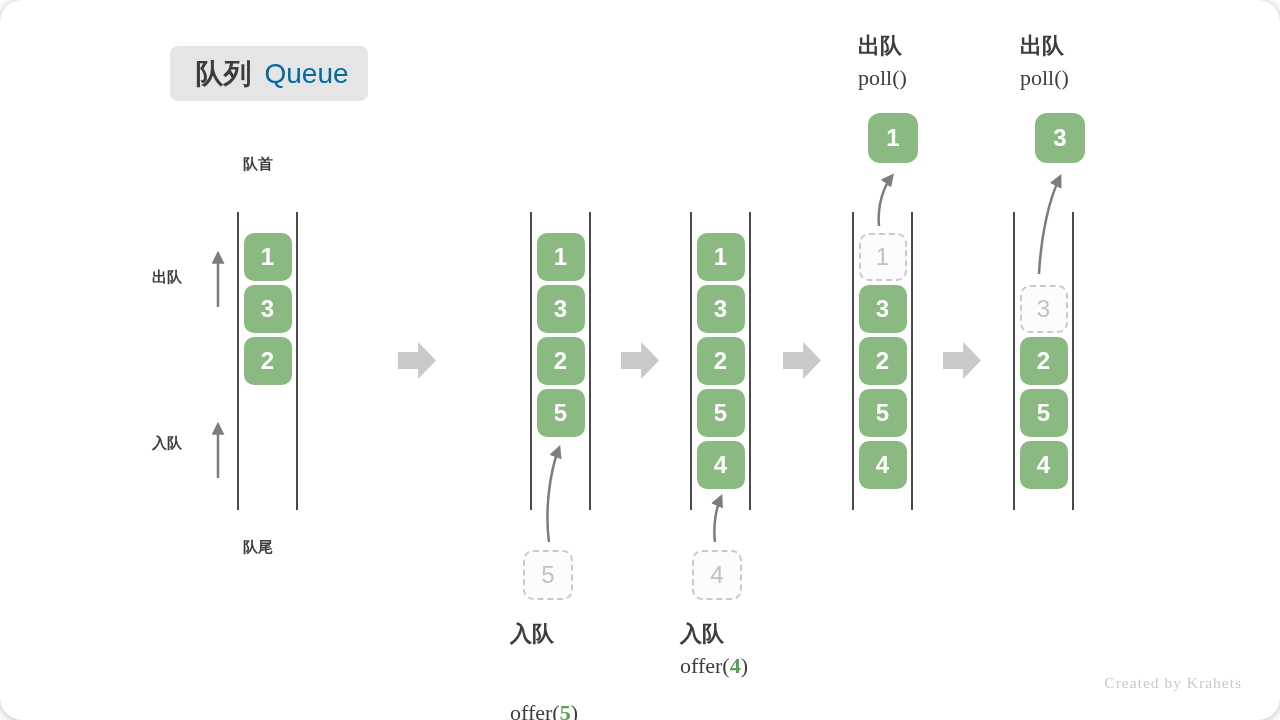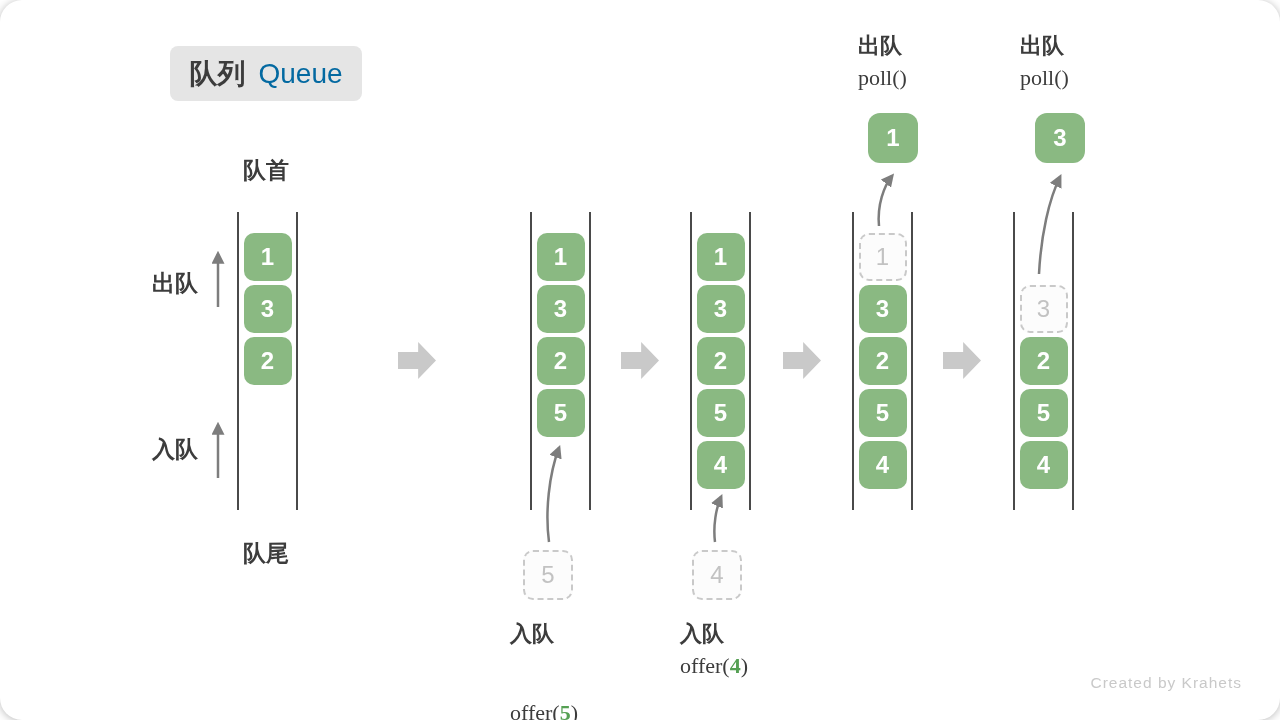--- a/index.html
+++ b/index.html
@@ -21,26 +21,27 @@
 
   .title-box {
     left: 170px; top: 46px;
     width: 192px; height: 55px;
     background: var(--title-bg, #e5e5e5);
     border-radius: 8px;
     display: flex; align-items: center; justify-content: center;
     gap: 13px;
     font-size: 28px;
     color: var(--text-dark, #3c3c3c);
+    padding-left: 6px;
   }
   .title-zh { font-weight: bold; }
   .title-en { font-weight: normal; color: #0369a1; }
 
   .cjk-label {
-    font-size: 23px;
+    font-size: 15px;
     font-weight: bold;
     color: var(--text-dark, #3c3c3c);
     white-space: nowrap;
     text-align: right;
   }
 
   .queue-column {
     top: 212px;
     width: 61px; height: 298px;
     border-left: 2px solid var(--column-line, #4a4a4a);
@@ -108,21 +109,21 @@
   }
 
   .block-arrow {
     width: 38px; height: 37px;
     background: var(--block-arrow, #c9c9c9);
     clip-path: polygon(0% 27%, 53% 27%, 53% 0%, 100% 50%, 53% 100%, 53% 73%, 0% 73%);
   }
 
   .watermark {
     right: 38px; top: 674px;
-    font-family: Liberation Sans, sans-serif;
+    font-family: Liberation Serif, serif;
     font-size: 15.5px;
     letter-spacing: 1px;
     color: var(--watermark, #c9c9c9);
     white-space: nowrap;
   }
 
   svg.arrow-layer {
     position: absolute; left: 0; top: 0;
     width: 1280px; height: 720px;
     pointer-events: none;

